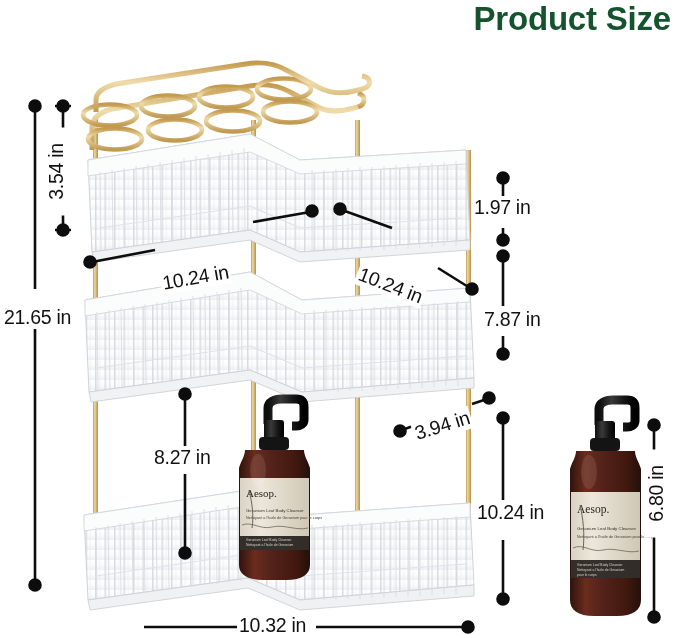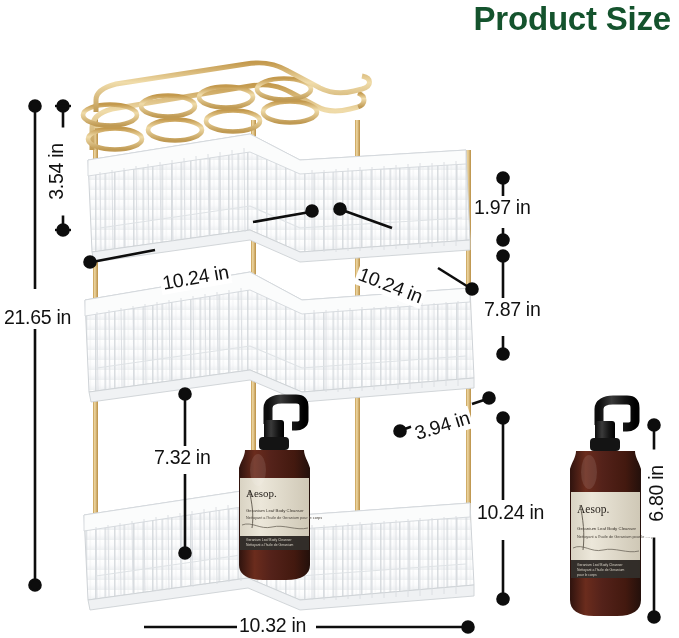--- a/index.html
+++ b/index.html
@@ -335,25 +335,25 @@
   <div class="dimlabel" style="left:2px;top:290px;margin-top:16px;">21.65 in</div>
 
   <div class="dimlabel vert" style="left:12px;top:160px;width:84px;text-align:center;">3.54 in</div>
 
   <div class="dimlabel rot-up" style="left:160px;top:266px;transform:rotate(-10deg);">10.24 in</div>
 
   <div class="dimlabel rot-dn" style="left:355px;top:274px;transform:rotate(21deg);">10.24 in</div>
 
   <div class="dimlabel" style="left:472px;top:196px;">1.97 in</div>
 
-  <div class="dimlabel" style="left:482px;top:298px;">7.87 in</div>
+  <div class="dimlabel" style="left:482px;top:308px;">7.87 in</div>
 
   <div class="dimlabel rot-up" style="left:412px;top:414px;transform:rotate(-17deg);">3.94 in</div>
 
-  <div class="dimlabel" style="left:152px;top:446px;">7.32 in</div>
+  <div class="dimlabel" style="left:152px;top:446px;">8.27 in</div>
 
   <div class="dimlabel" style="left:475px;top:501px;">10.24 in</div>
 
   <div class="dimlabel" style="left:237px;top:614px;">10.32 in</div>
 
   <div class="dimlabel vert" style="left:612px;top:482px;width:84px;text-align:center;">6.80 in</div>
 
 </div>
 
 </body></html>

